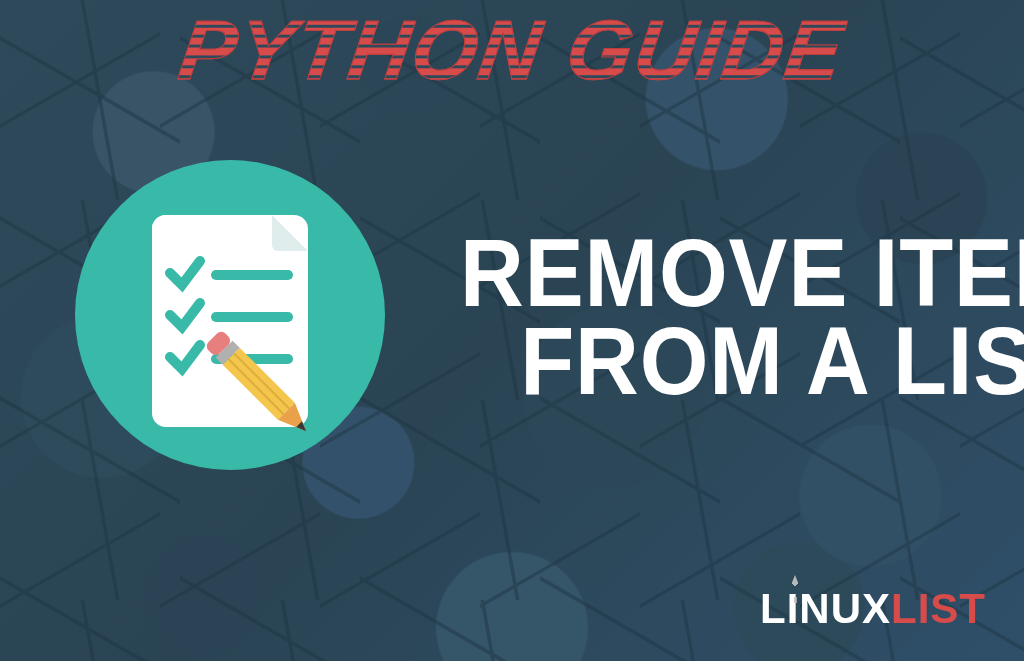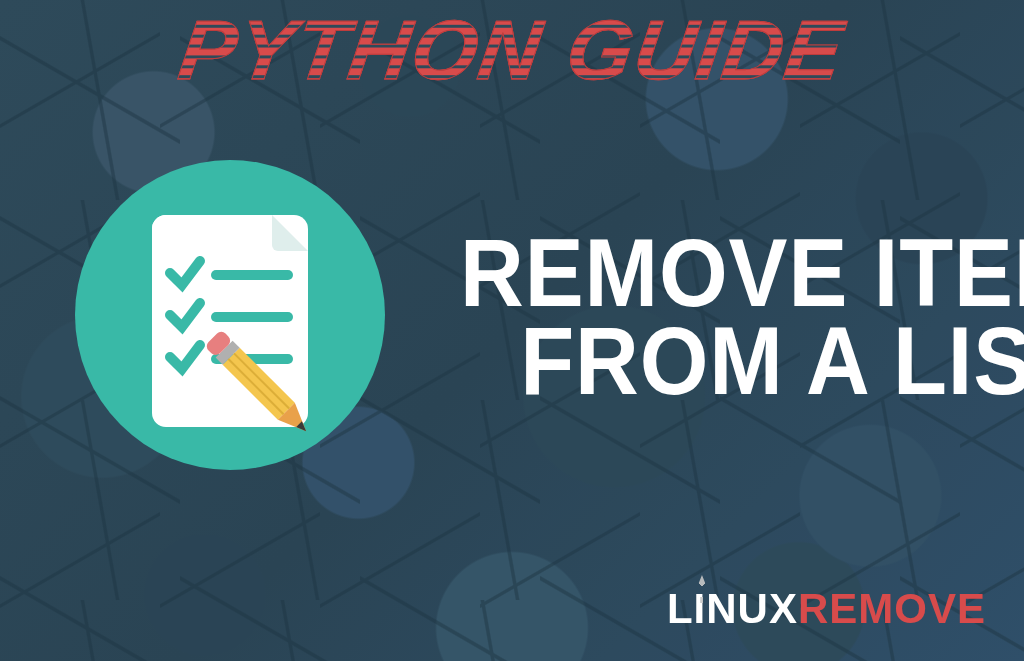--- a/index.html
+++ b/index.html
@@ -167,14 +167,14 @@
 
   <div class="title-block">
     <span class="line">REMOVE ITEMS</span>
     <span class="line">FROM A LIST</span>
   </div>
 
 </div>
 
 <div class="logo">
   <span class="part1">LINUX</span>
-    <span class="part2">REMOVE</span>
+    <span class="part2">LIST</span>
 </div>
 
 </body></html>

